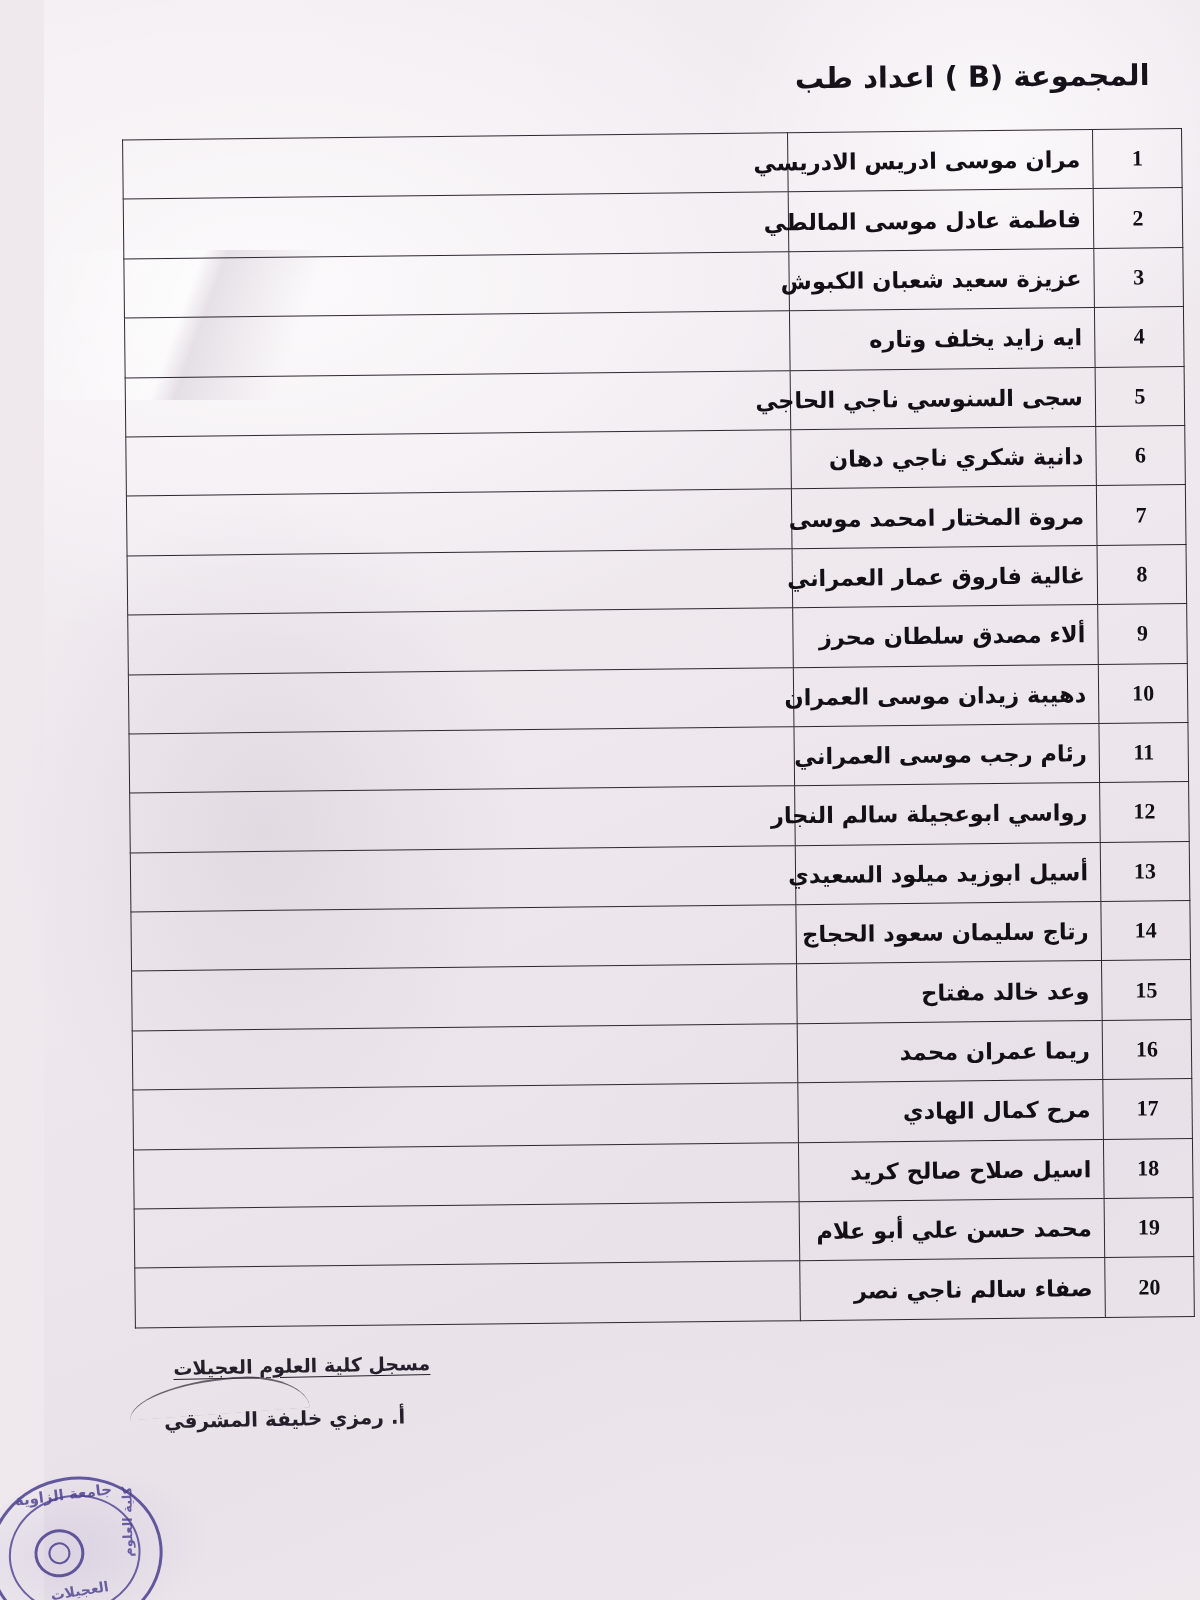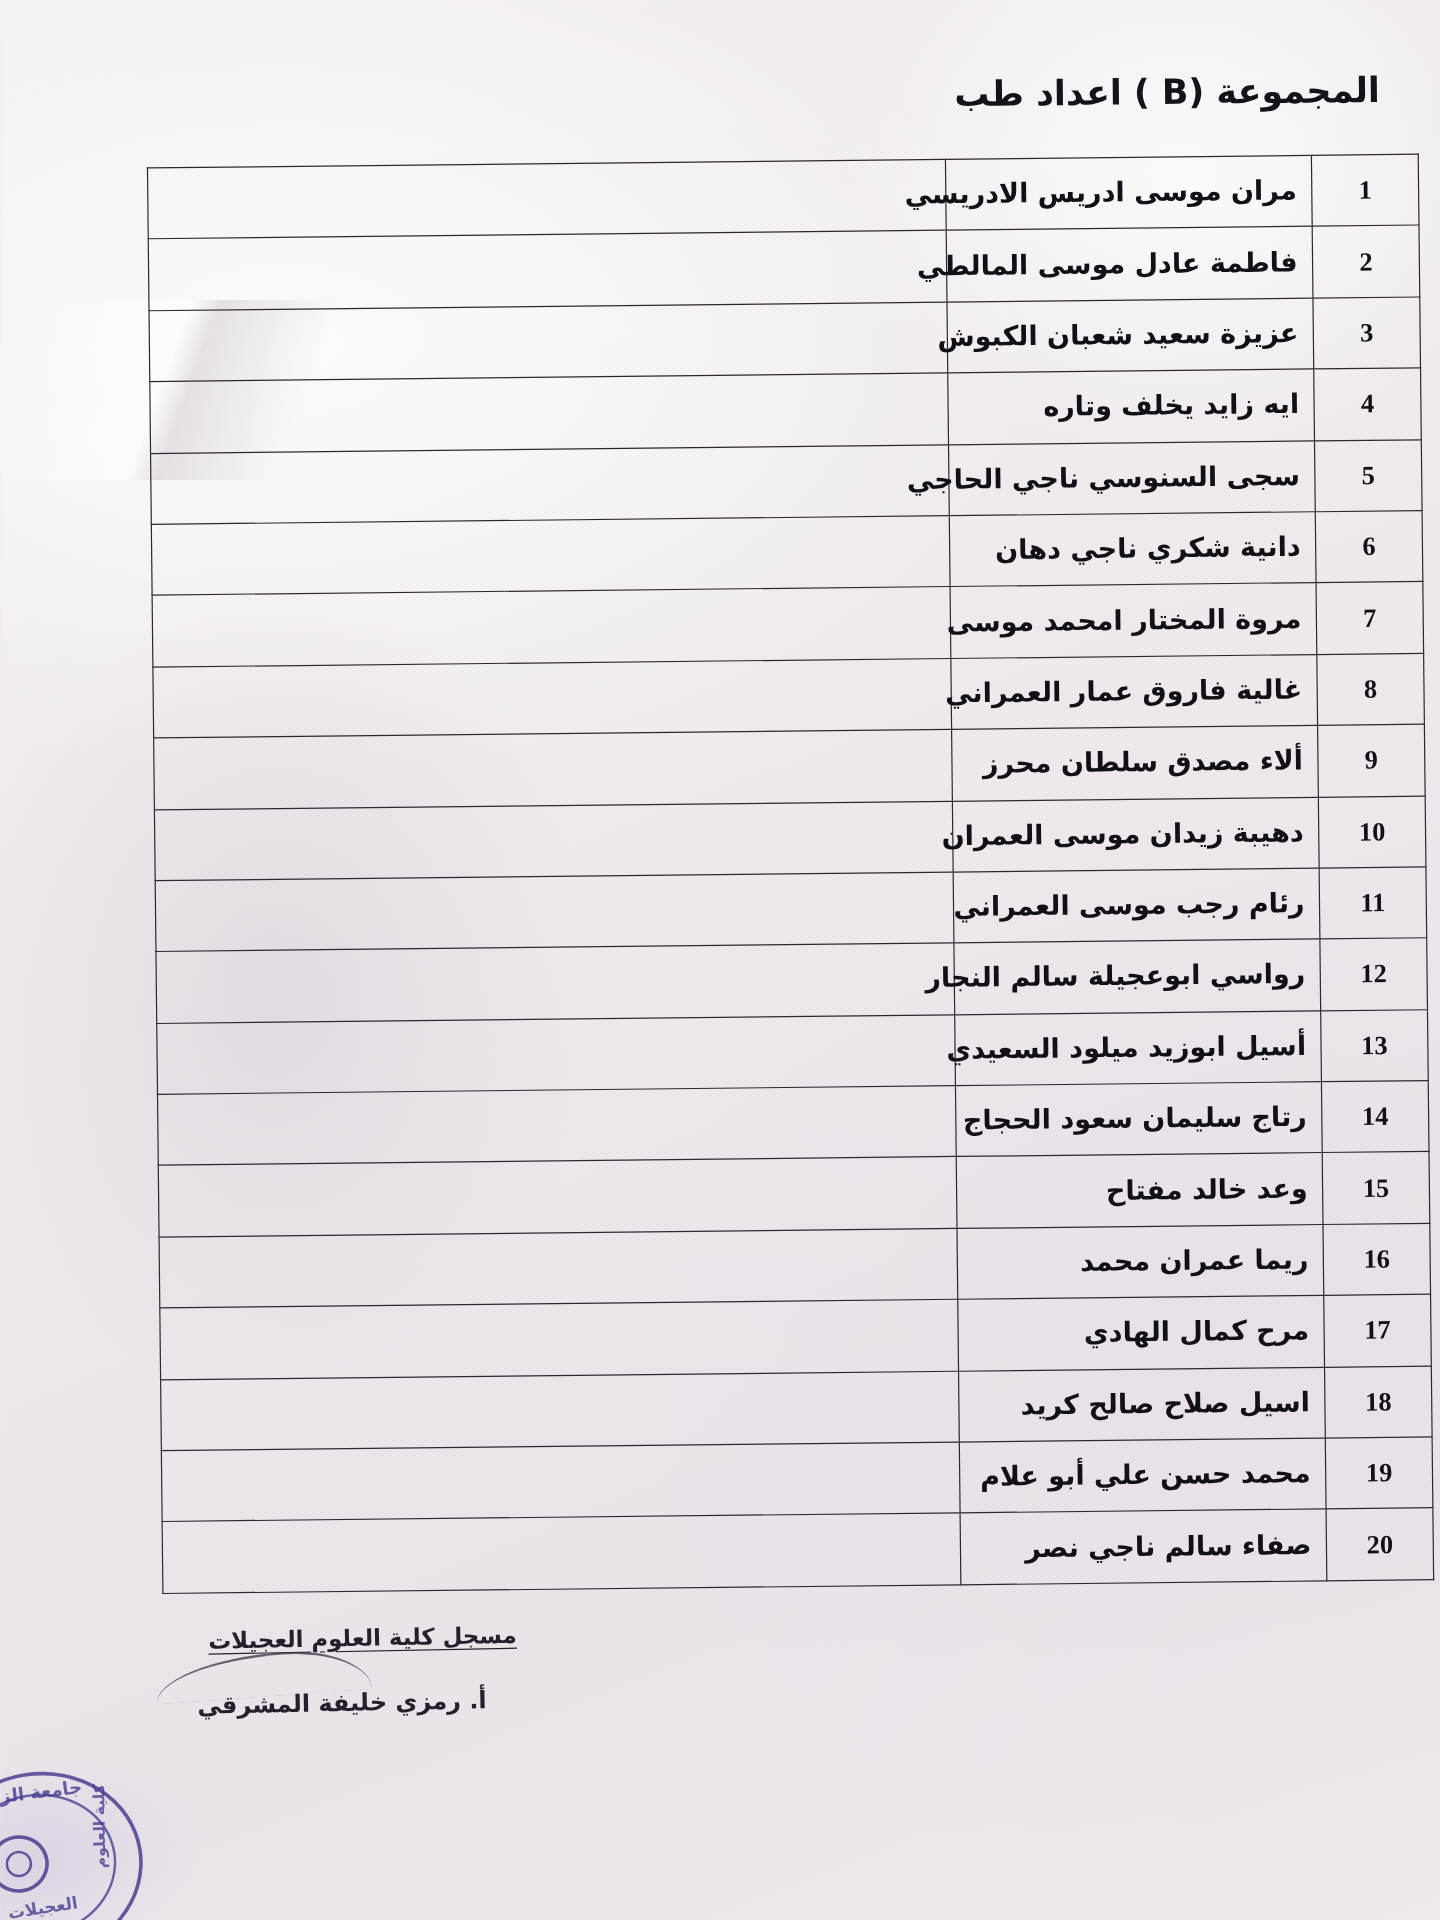--- a/index.html
+++ b/index.html
@@ -16,20 +16,21 @@
   }
 
   
   .page {
     position: absolute;
     inset: 0;
     background:
       radial-gradient(ellipse 900px 520px at 20% 18%, rgba(255,255,255,0.75), rgba(255,255,255,0) 70%),
       radial-gradient(ellipse 760px 640px at 88% 72%, rgba(232,224,232,0.85), rgba(255,255,255,0) 70%),
       linear-gradient(158deg, #f3eef2 0%, #efe9ee 42%, #e9e2e9 74%, #efe9ee 100%);
+    margin-left: 44px;
   }
   .shade-a {
     position: absolute;
     left: -4%;
     top: 30%;
     width: 46%;
     height: 44%;
     background: radial-gradient(ellipse at 50% 50%, rgba(219,210,219,0.65), rgba(219,210,219,0) 68%);
     pointer-events: none;
   }

